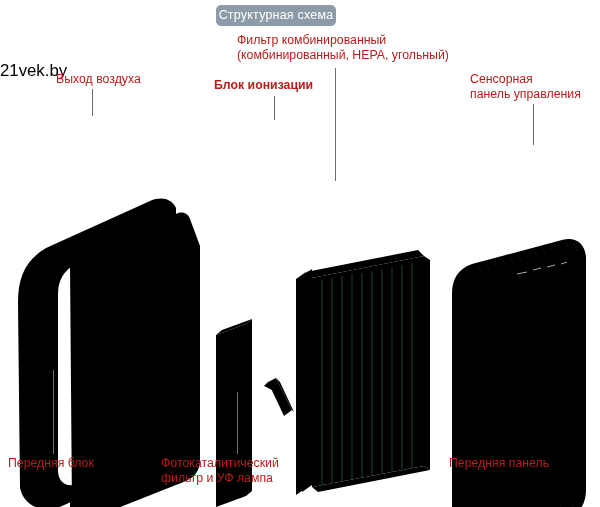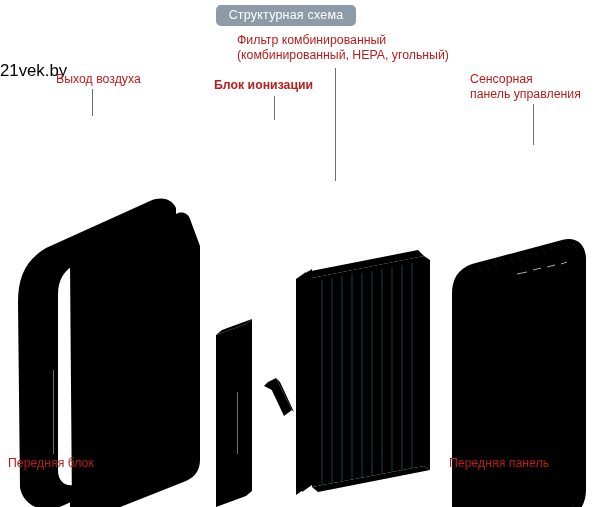--- a/index.html
+++ b/index.html
@@ -16,21 +16,21 @@
     height: 507px;
     background: #ffffff;
     overflow: hidden;
   }
 
   
   #title-badge {
     position: absolute;
     left: 216px;
     top: 5px;
-    width: 140px;
+    width: 120px;
     height: 21px;
     background: #8d9aa8;
     border-radius: 5px;
     color: #ffffff;
     font-size: 12.5px;
     line-height: 21px;
     text-align: center;
     letter-spacing: 0.2px;
     white-space: nowrap;
   }
@@ -376,18 +376,22 @@
 
   <div class="label" id="label-sensor">
     <div>Сенсорная</div>
     <div>панель управления</div>
   </div>
 
   <div class="label" id="label-main-block">
     <div>Передняя блок</div>
   </div>
 
+  <div class="label" id="label-photocat">
+    <div>Фотокаталитический</div>
+    <div>фильтр и УФ лампа</div>
+  </div>
 
   <div class="label" id="label-front-panel">
     <div>Передняя панель</div>
   </div>
 
 </div>
 
 </body></html>

